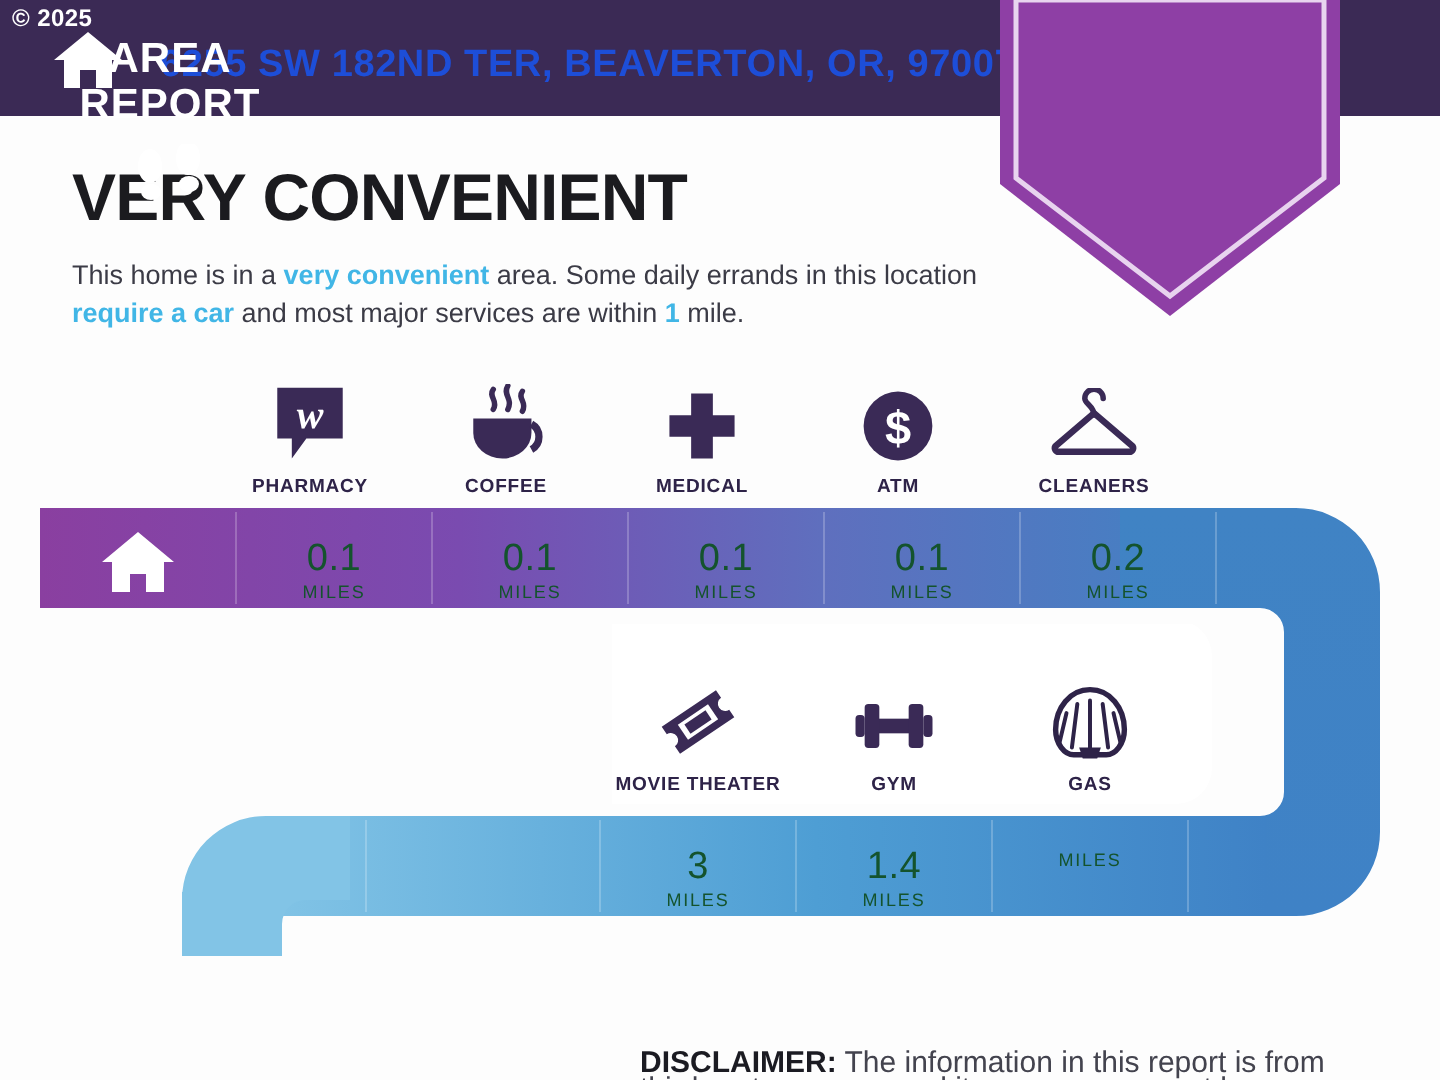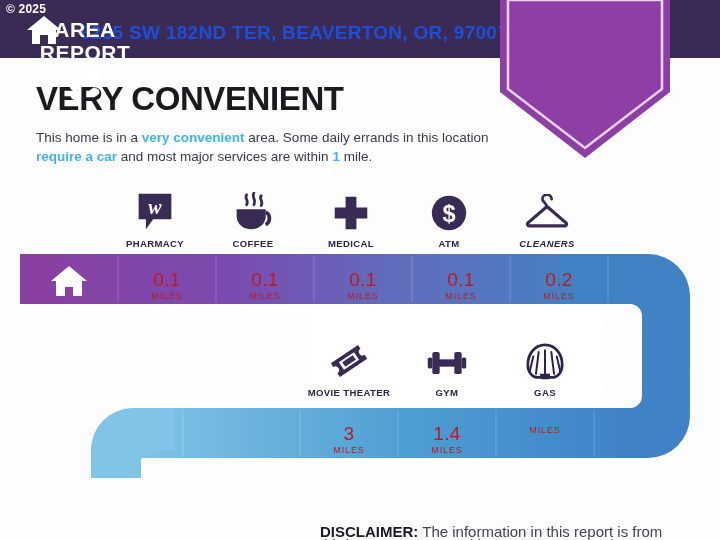--- a/index.html
+++ b/index.html
@@ -87,21 +87,21 @@
   .icon-label {
     margin-top: 6px;
     font-size: 9.5px; font-weight: bold;
     color: #2e2348; letter-spacing: .4px;
     white-space: nowrap;
   }
 
   
   .val-cell {
     position: absolute; width: 98px; text-align: center;
-    color: #b91c1c; z-index: 12;
+    color: #14532d; z-index: 12;
   }
   .val-num { font-size: 19px; font-weight: 500; line-height: 20px; letter-spacing: .3px; }
   .val-unit { font-size: 9px; font-weight: 500; letter-spacing: .9px; margin-top: 1px; }
   .house-cell { position: absolute; z-index: 12; }
 
   
   .footer-logo {
     position: absolute; left: 36px; top: 497px;
     display: flex; align-items: center; gap: 6px;
     z-index: 25;
@@ -245,21 +245,21 @@
     <div class="icon-cell" style="left:400px;">
       <div class="icon-glyph">
         <svg viewBox="0 0 42 42" width="38" height="38">
           <circle cx="21" cy="21" r="19" fill="#3a2a56"></circle>
           <text x="21" y="31" font-family="Liberation Sans, sans-serif" font-size="26" font-weight="bold" fill="#ffffff" text-anchor="middle">$</text>
         </svg>
       </div>
       <div class="icon-label">ATM</div>
     </div>
 
-    <div class="icon-cell" style="left:498px;font-style:italic;">
+    <div class="icon-cell" style="left:498px;">
       <div class="icon-glyph">
         <svg viewBox="0 0 50 40" width="46" height="38">
           <path d="M25 14 C25 9 20 8 20 5 A5 5 0 0 1 30 5" stroke="#3a2a56" stroke-width="3" fill="none" stroke-linecap="round"></path>
           <path d="M25 13 L4 31 A2 2 0 0 0 6 34 H44 A2 2 0 0 0 46 31 Z" stroke="#3a2a56" stroke-width="3.5" fill="none" stroke-linejoin="round"></path>
         </svg>
       </div>
       <div class="icon-label">CLEANERS</div>
     </div>
   </div>
 

